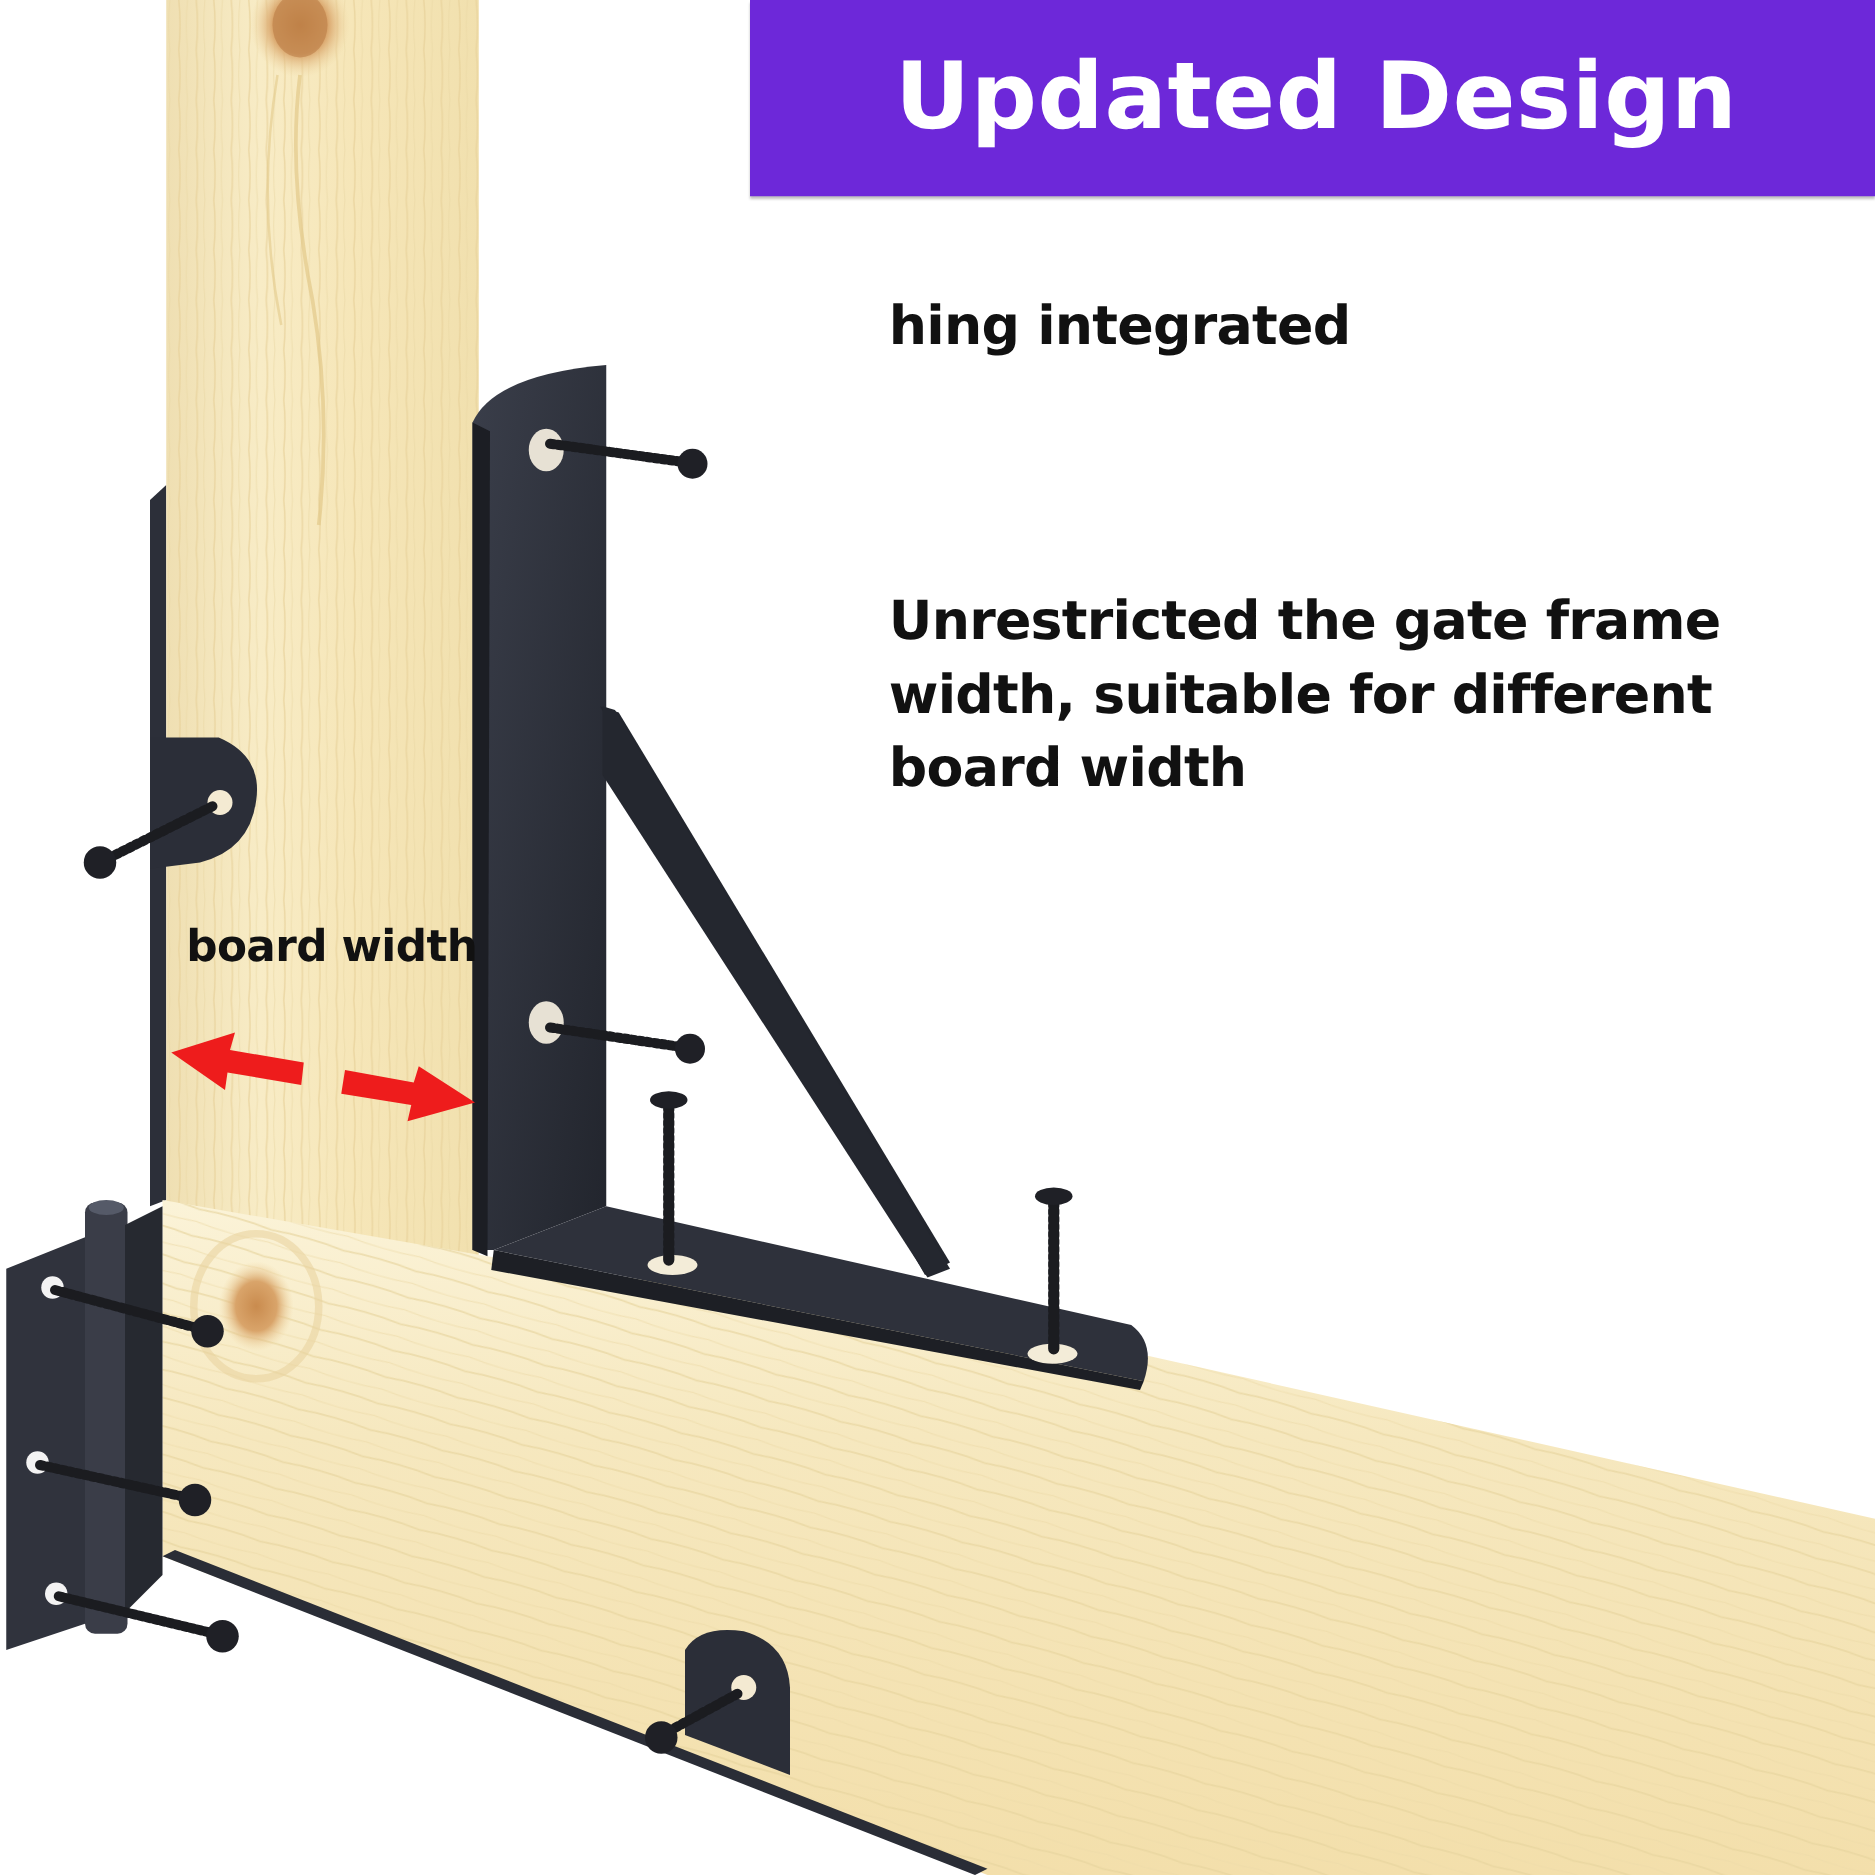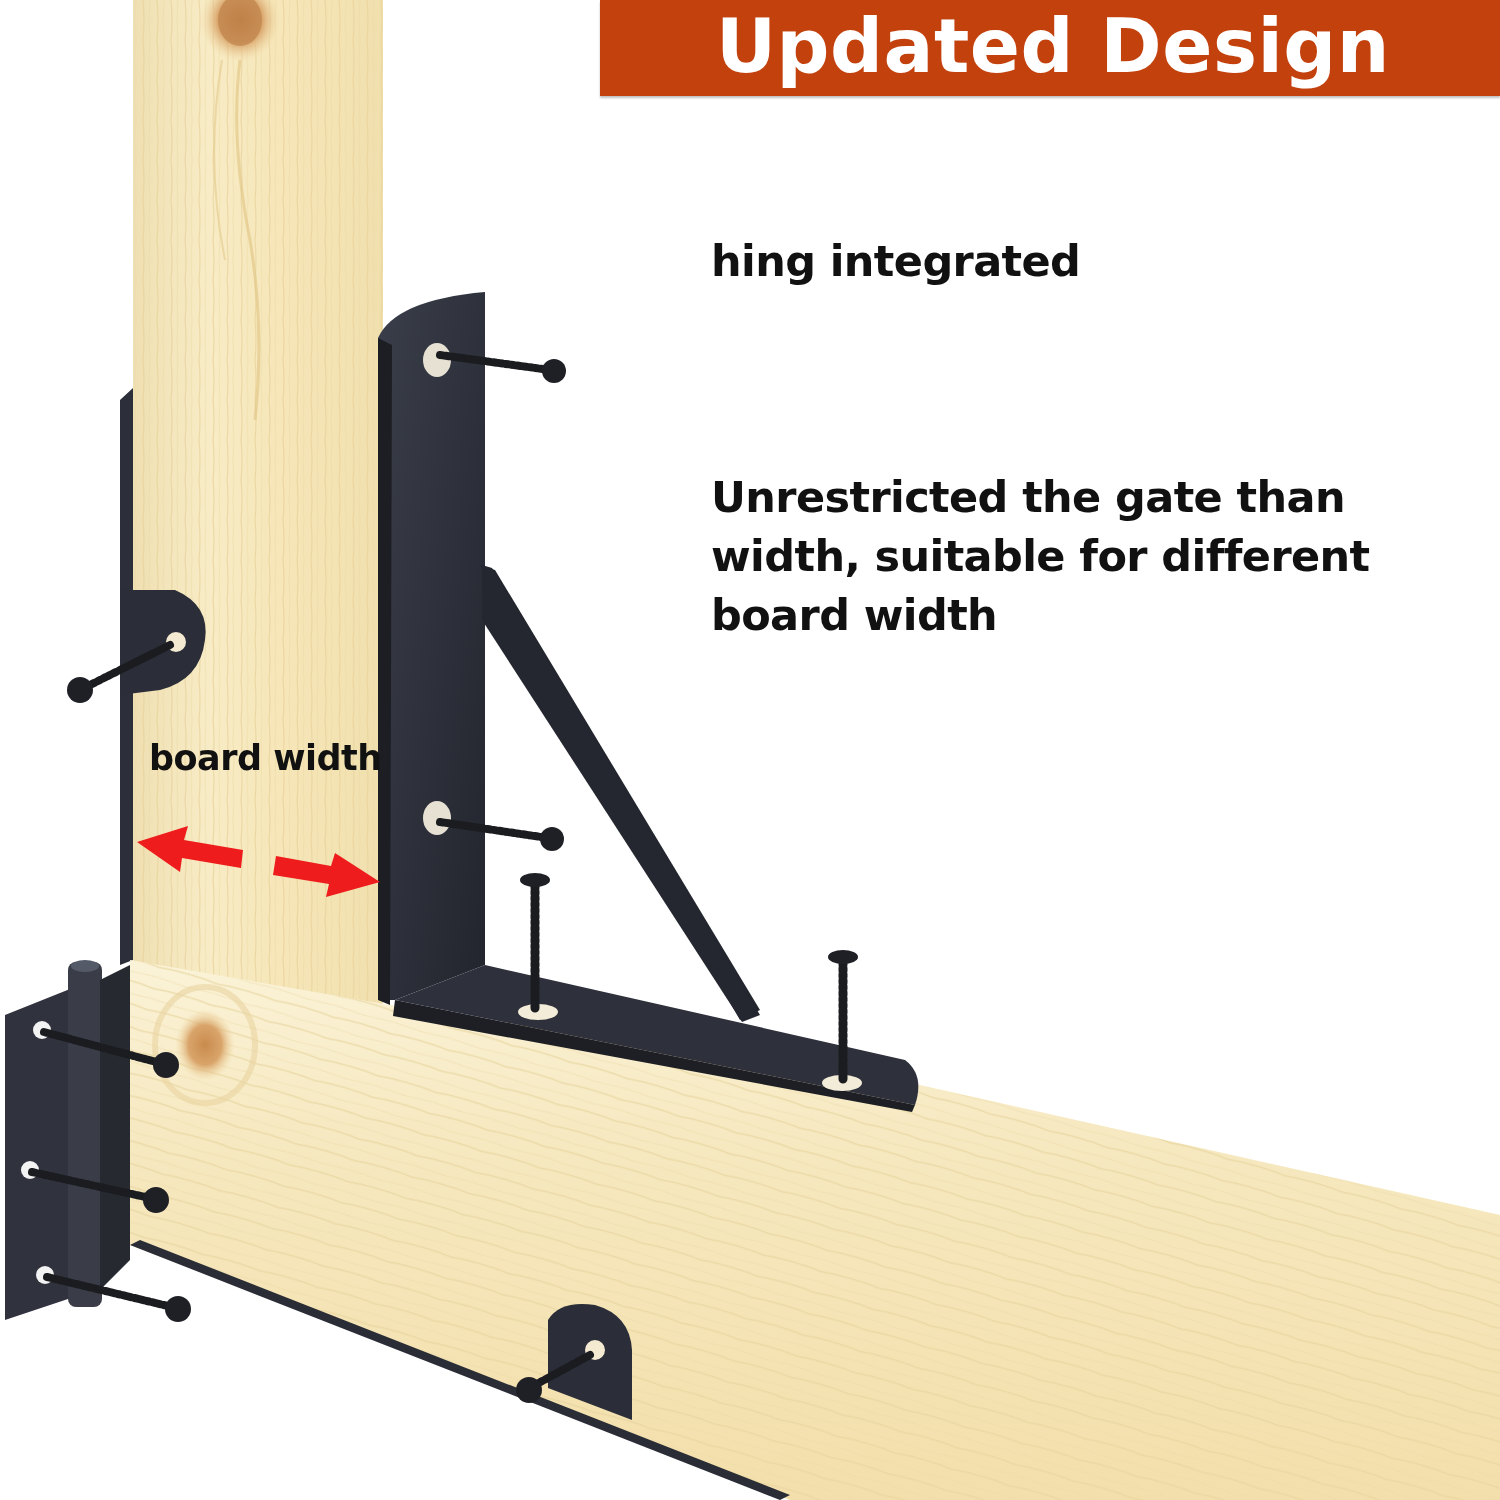--- a/index.html
+++ b/index.html
@@ -3,22 +3,22 @@
   <meta charset="utf-8">
   <style>
     html, body { margin: 0; padding: 0; }
     body {
       width: 1500px; height: 1500px; position: relative; overflow: hidden;
       background: #ffffff;
       font-family: "DejaVu Sans", sans-serif;
     }
     #scene { position: absolute; left: 0; top: 0; width: 1500px; height: 1500px; }
     .banner {
-      position: absolute; left: 600px; top: 0; width: 900px; height: 96px;
-      background: #c2410c;
+      position: absolute; left: 600px; top: 0; width: 900px; height: 157px;
+      background: #6d28d9;
       display: flex; align-items: center; justify-content: center;
       box-shadow: 0 2px 2px rgba(0,0,0,0.25);
     }
     .banner-title {
       color: #ffffff; font-weight: bold; font-size: 74px; letter-spacing: 0.5px;
       margin-top: -4px; margin-left: 6px;
       font-family: "DejaVu Sans", sans-serif;
     }
     .desc {
       position: absolute; left: 711px; width: 720px;
@@ -166,18 +166,18 @@
 
 <div class="banner">
   <span class="banner-title">Updated Design</span>
 </div>
 
 <div class="desc desc-1">
   <span class="line">hing integrated</span>
 </div>
 
 <div class="desc desc-2">
-  <span class="line">Unrestricted the gate than</span>
+  <span class="line">Unrestricted the gate frame</span>
   <span class="line">width, suitable for different</span>
   <span class="line">board width</span>
 </div>
 
 <div class="board-label">board width</div>
 
 </body></html>

